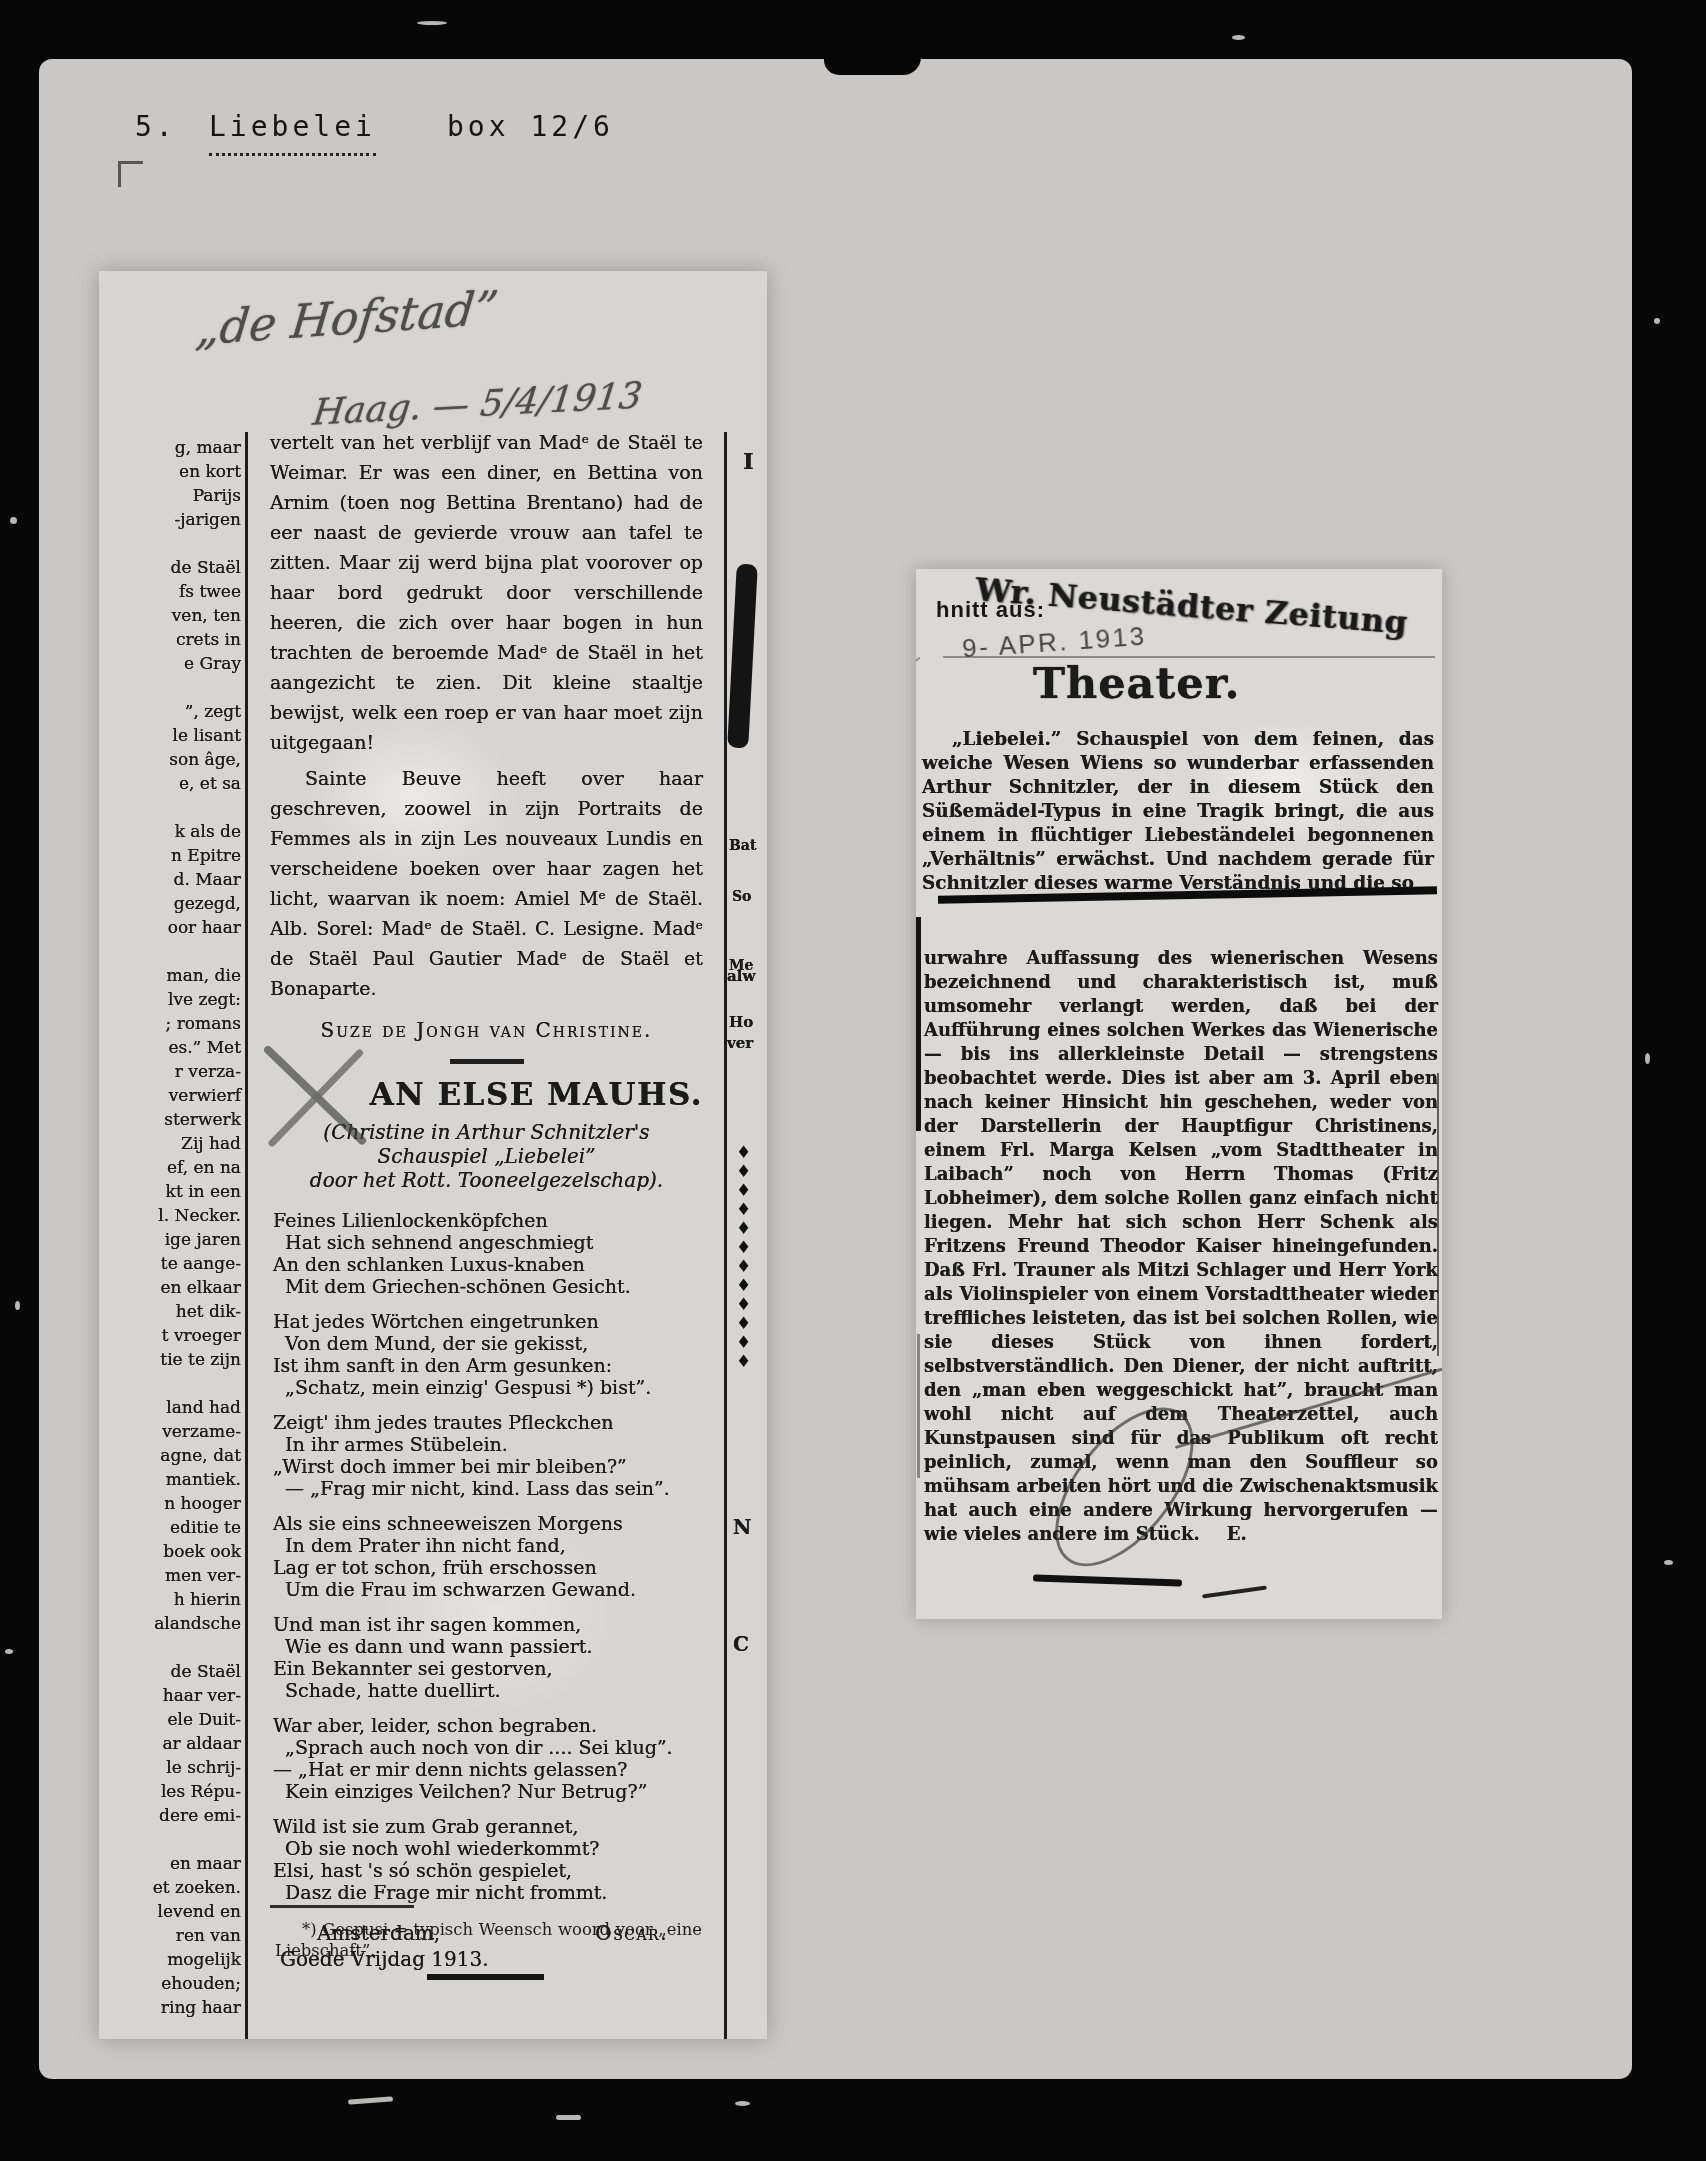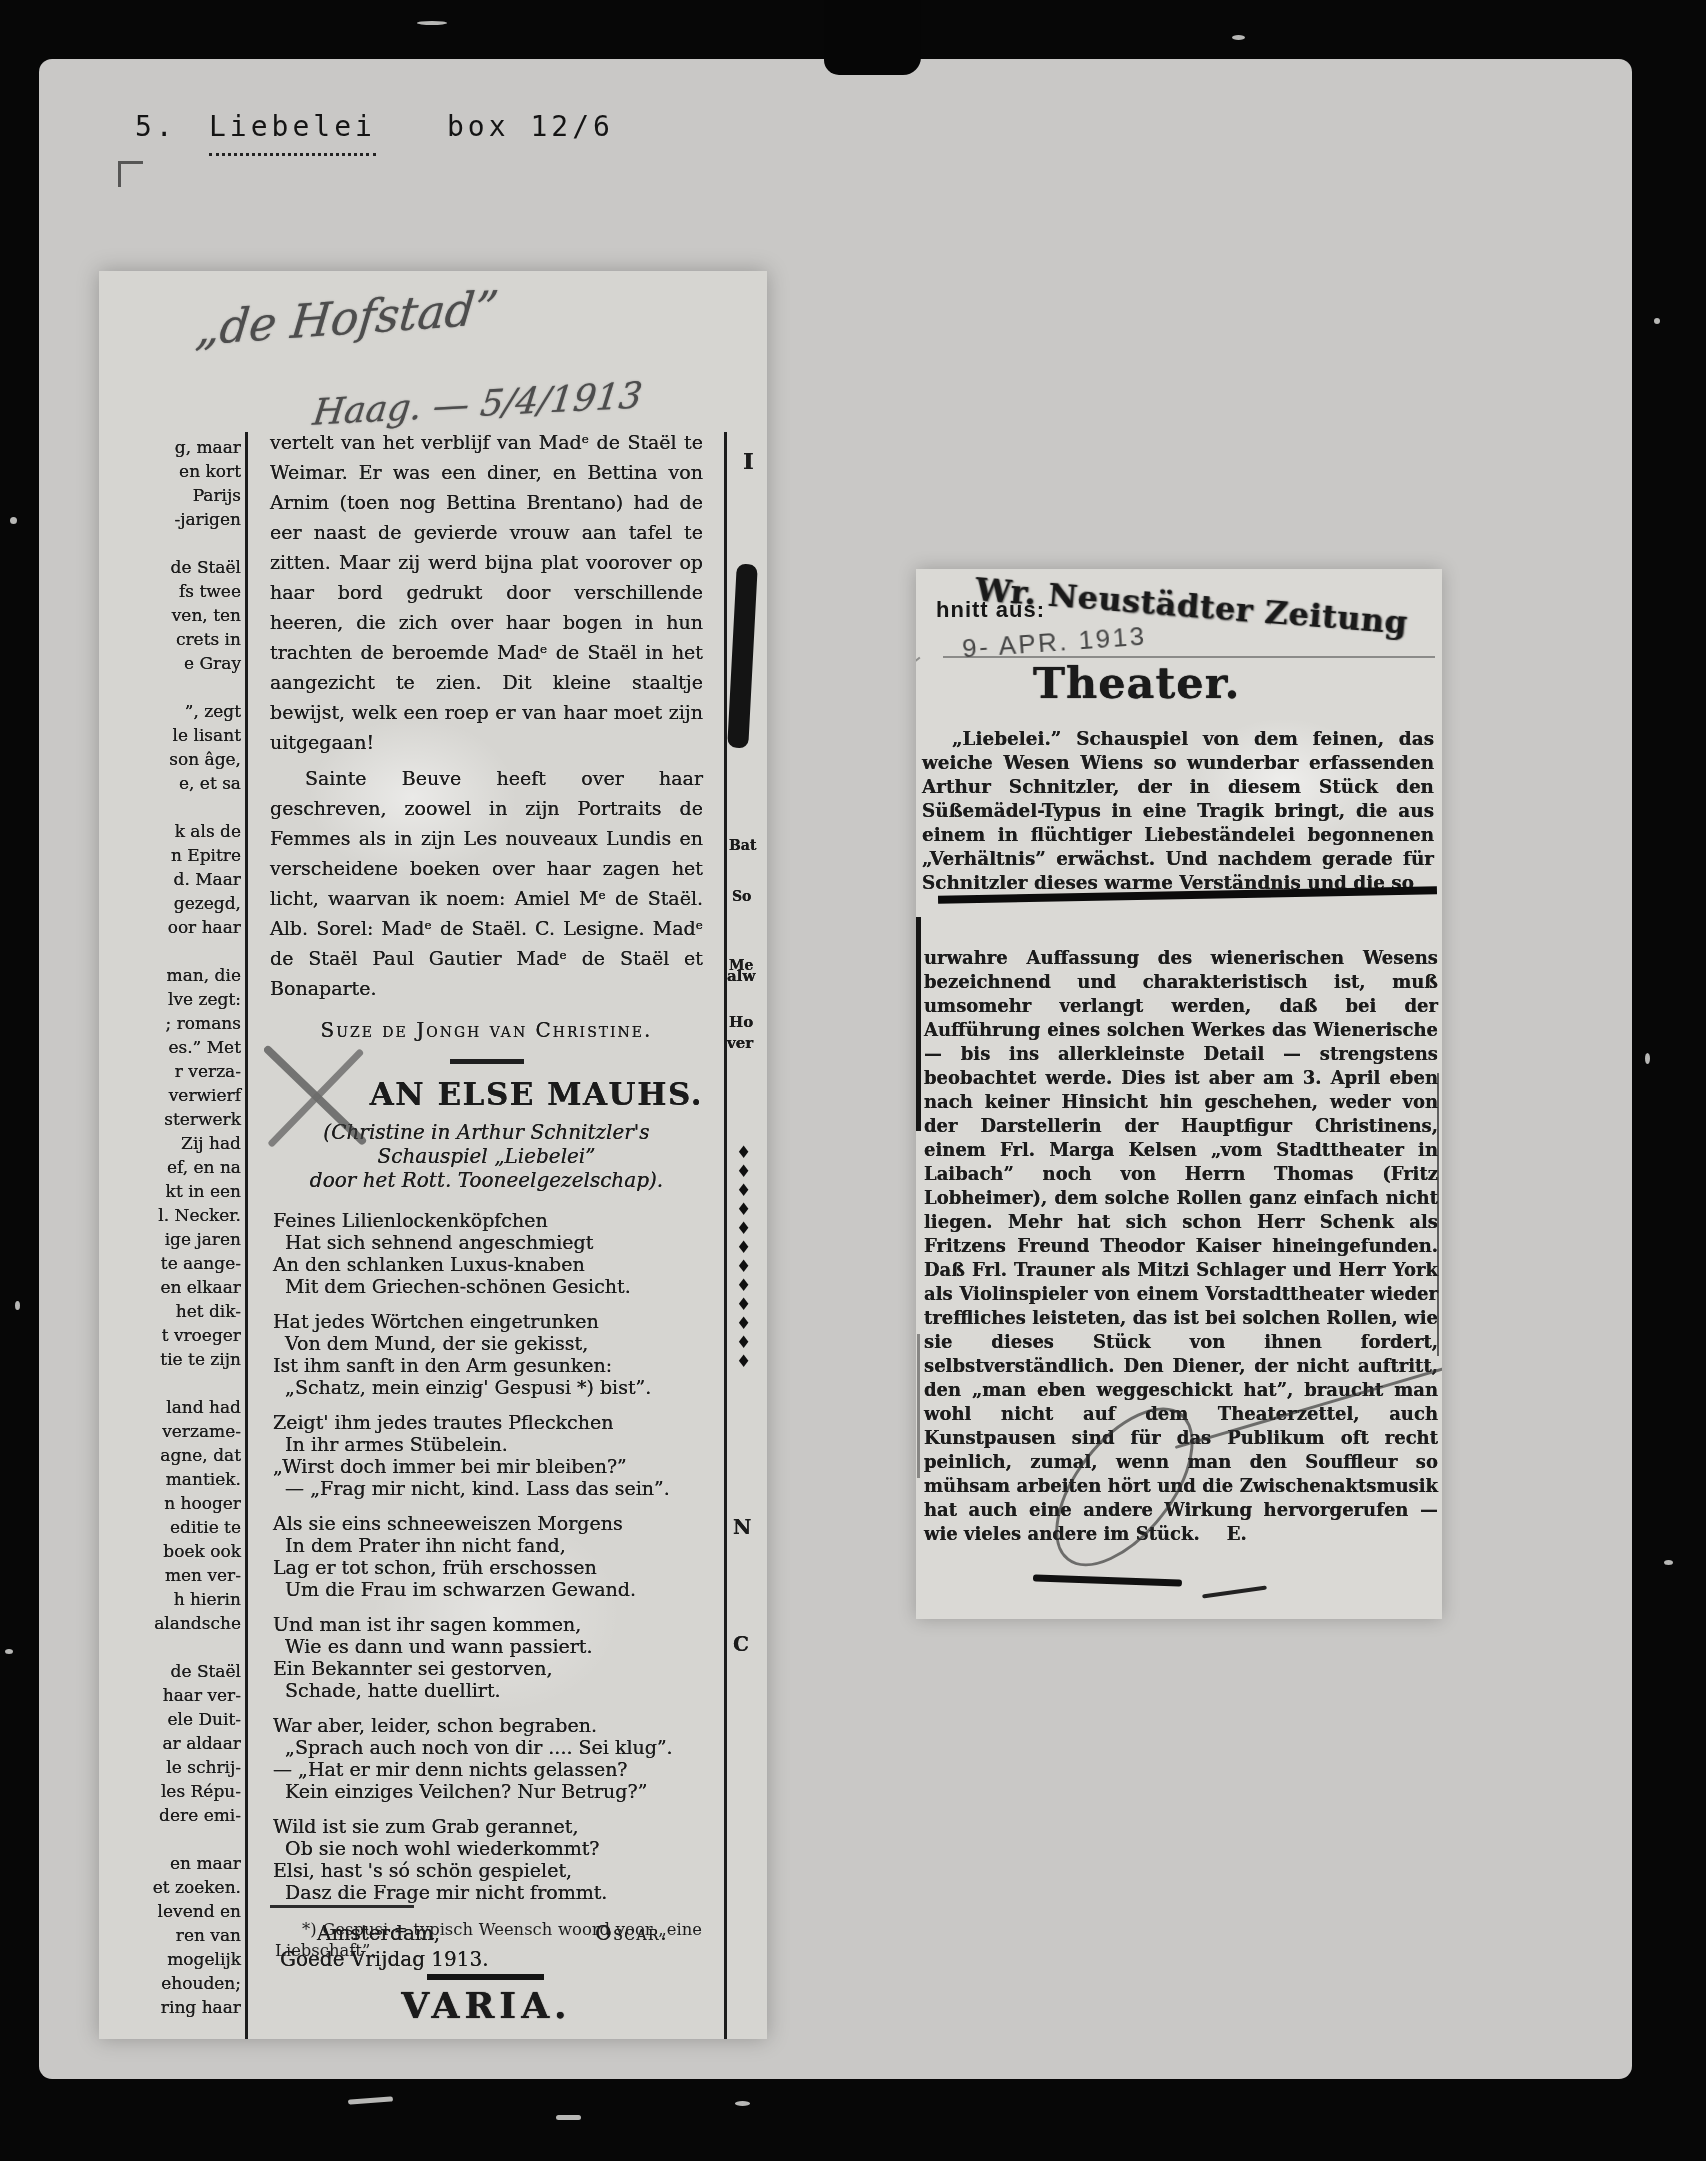--- a/index.html
+++ b/index.html
@@ -235,21 +235,20 @@
       <div class="signoff">
         <span class="so-place">Amsterdam,</span>
         <span class="so-name">Oscar.</span>
       </div>
       <div class="so-date">Goede Vrijdag 1913.</div>
     </div>
 
     <div class="footsep"></div>
     <div class="footnote">*) Gespusi = typisch Weensch woord voor „eine Liebschaft”.</div>
     <div class="variadash"></div>
-    <div class="varia">VARIA.</div>
 
     <div class="strip-frag" style="left:644px;top:176px;font-size:23px;">I</div>
     <div class="smear" style="left:633px;top:293px;width:21px;height:184px;transform:rotate(3deg);"></div>
     <div class="strip-frag" style="left:630px;top:566px;">Bat</div>
     <div class="strip-frag" style="left:633px;top:617px;">So</div>
     <div class="strip-frag" style="left:630px;top:686px;">Me</div>
     <div class="strip-frag" style="left:628px;top:696px;font-size:15px;">alw</div>
     <div class="strip-frag" style="left:630px;top:742px;font-size:15px;">Ho</div>
     <div class="strip-frag" style="left:628px;top:763px;font-size:15px;">ver</div>
     <div class="diamonds">♦

